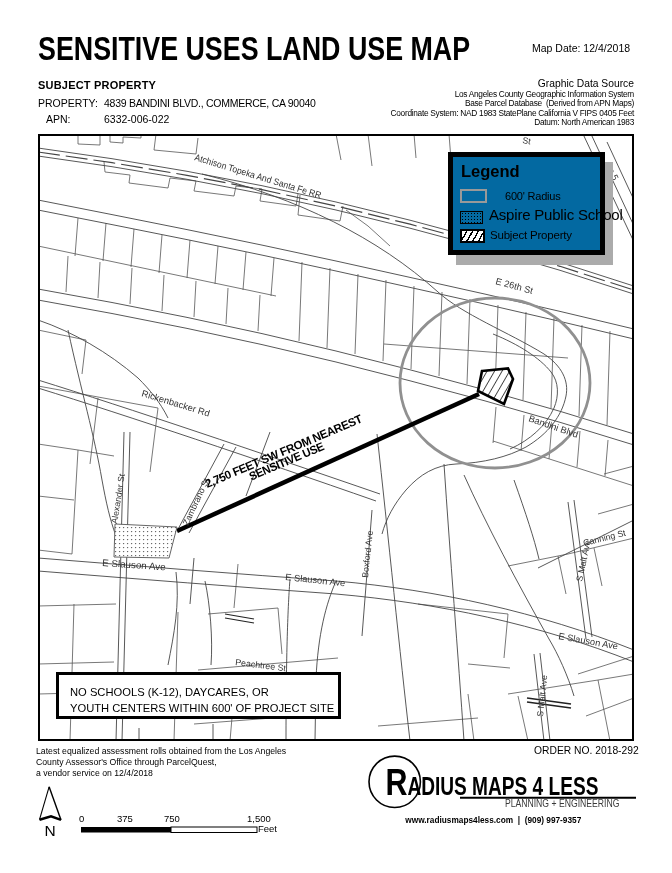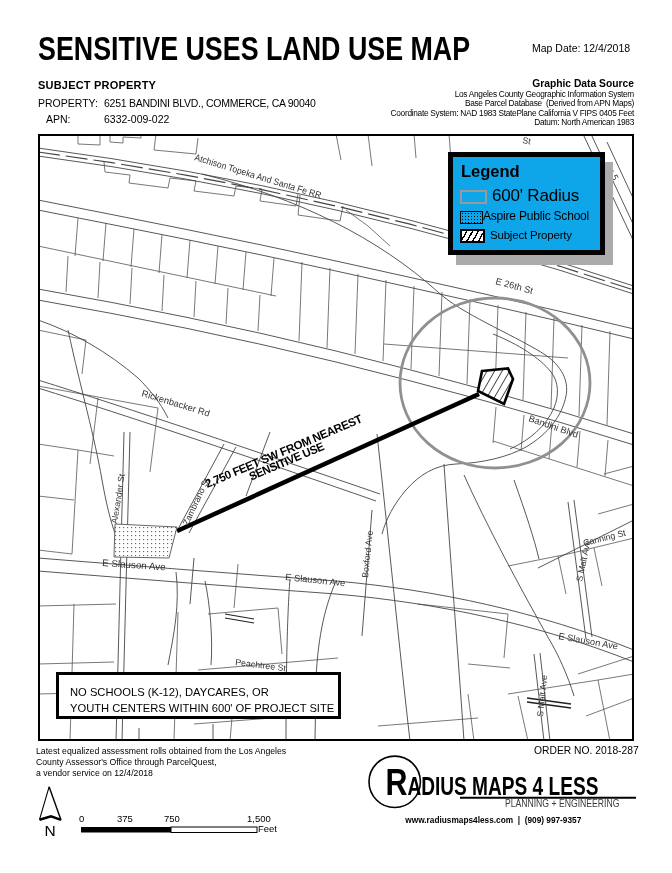--- a/index.html
+++ b/index.html
@@ -2,25 +2,25 @@
 <html><head><meta charset="utf-8"><style>
 html,body{margin:0;padding:0}
 body{width:672px;height:873px;position:relative;font-family:"Liberation Sans",sans-serif;background:#fff;color:#000;overflow:hidden}
 .abs{position:absolute}
 </style></head>
 <body>
 <div class="abs" style="left:38px;top:31px;font-size:32.5px;font-weight:bold;transform:scaleX(0.825);transform-origin:left top">SENSITIVE USES LAND USE MAP</div>
 <div class="abs" style="left:532px;top:42px;font-size:10.5px;font-weight:normal">Map Date: 12/4/2018</div>
 <div class="abs" style="left:38px;top:79px;font-size:11px;font-weight:bold;letter-spacing:0.2px">SUBJECT PROPERTY</div>
 <div class="abs" style="left:38px;top:97px;font-size:10.5px">PROPERTY:</div>
-<div class="abs" style="left:104px;top:97px;font-size:10.5px;letter-spacing:-0.26px">6251 BANDINI BLVD., COMMERCE, CA 90040</div>
+<div class="abs" style="left:104px;top:97px;font-size:10.5px;letter-spacing:-0.26px">4839 BANDINI BLVD., COMMERCE, CA 90040</div>
 <div class="abs" style="left:46px;top:113px;font-size:10.5px">APN:</div>
-<div class="abs" style="left:104px;top:113px;font-size:10.5px">6332-009-022</div>
+<div class="abs" style="left:104px;top:113px;font-size:10.5px">6332-006-022</div>
 <div class="abs" style="left:334px;top:79px;width:300px;text-align:right;font-size:8.3px;line-height:9.6px;letter-spacing:-0.28px">
-  <div style="font-size:10.3px;font-weight:bold;margin-bottom:1px;letter-spacing:0">Graphic Data Source</div>
+  <div style="font-size:10.3px;font-weight:normal;margin-bottom:1px;letter-spacing:0">Graphic Data Source</div>
   Los Angeles County Geographic Information System<br>
   Base Parcel Database&nbsp; (Derived from APN Maps)<br>
   Coordinate System: NAD 1983 StatePlane California V FIPS 0405 Feet<br>
   Datum: North American 1983
 </div>
 
 <svg class="abs" style="left:38px;top:134px" width="596" height="607" viewBox="0 0 596 607">
   <defs>
     <pattern id="hatch" width="6.5" height="6.5" patternTransform="rotate(30)" patternUnits="userSpaceOnUse">
       <rect width="6.5" height="6.5" fill="#fff"></rect>
@@ -180,40 +180,40 @@
     <text font-size="8.8" transform="translate(570,36) rotate(64)">e 5</text>
     <text font-size="8.8" transform="translate(484,9) rotate(10)">St</text>
     <g font-weight="bold" fill="#000" font-size="11.8" letter-spacing="-0.35" text-anchor="middle">
       <text transform="translate(247,321) rotate(-23)" textLength="169" lengthAdjust="spacingAndGlyphs">2,750 FEET SW FROM NEAREST</text>
       <text transform="translate(250,331) rotate(-23)" textLength="80" lengthAdjust="spacingAndGlyphs">SENSITIVE USE</text>
     </g>
   </g>
   <rect x="1" y="1" width="594" height="605" stroke="#000" stroke-width="2" fill="none"></rect>
 </svg>
 
-<div class="abs" style="left:448px;top:152px;width:157px;height:103px;box-sizing:border-box;background:#0ea5e9;border:5px solid #000;box-shadow:8px 10px 0 #ababab;z-index:5;white-space:nowrap">
+<div class="abs" style="left:448px;top:152px;width:157px;height:103px;box-sizing:border-box;background:#0369a1;border:5px solid #000;box-shadow:8px 10px 0 #ababab;z-index:5;white-space:nowrap">
   <div style="font-size:16.5px;font-weight:bold;margin:5px 0 5px 8px">Legend</div>
   <div style="margin-left:7px">
-    <div style="height:20px"><span style="display:inline-block;width:23px;height:10px;border:2.6px solid #999;vertical-align:-3px"></span><span style="font-size:17px;letter-spacing:-0.2px;margin-left:5px">600' Radius</span></div>
-    <div style="height:19px"><span style="display:inline-block;width:21px;height:11px;border:1.7px solid #000;vertical-align:-4px;background-image:radial-gradient(circle,#000 0.8px,transparent 1px);background-size:3px 3px"></span><span style="font-size:12px;letter-spacing:-0.2px;">Aspire Public School</span></div>
+    <div style="height:20px"><span style="display:inline-block;width:23px;height:10px;border:2.6px solid #999;vertical-align:-3px"></span><span style="font-size:11px;letter-spacing:-0.2px;margin-left:18px">600' Radius</span></div>
+    <div style="height:19px"><span style="display:inline-block;width:21px;height:11px;border:1.7px solid #000;vertical-align:-4px;background-image:radial-gradient(circle,#000 0.8px,transparent 1px);background-size:3px 3px"></span><span style="font-size:15px;letter-spacing:-0.2px;margin-left:6px">Aspire Public School</span></div>
     <div style="height:19px"><span style="display:inline-block;width:21px;height:10px;border:2.8px solid #000;vertical-align:-4px;background-image:repeating-linear-gradient(120deg,#fff 0,#fff 3.6px,#000 3.6px,#000 5px)"></span><span style="font-size:11.5px;letter-spacing:-0.2px;margin-left:5px">Subject Property</span></div>
   </div>
 </div>
 
 <div class="abs" style="left:56px;top:672px;width:285px;height:47px;box-sizing:border-box;background:#fff;border:3px solid #000;z-index:5;font-size:11.2px;line-height:15.5px;padding:10px 0 16px 11px">
   NO SCHOOLS (K-12), DAYCARES, OR<br>
   YOUTH CENTERS WITHIN 600' OF PROJECT SITE
 </div>
 
 <div class="abs" style="left:36px;top:746px;font-size:8.7px;line-height:11px">
   Latest equalized assessment rolls obtained from the Los Angeles<br>
   County Assessor's Office through ParcelQuest,<br>
   a vendor service on 12/4/2018
 </div>
-<div class="abs" style="left:534px;top:745px;font-size:10.3px">ORDER NO. 2018-287</div>
+<div class="abs" style="left:534px;top:745px;font-size:10.3px">ORDER NO. 2018-292</div>
 
 <svg class="abs" style="left:364px;top:750px" width="280" height="80" viewBox="0 0 280 80">
   <circle cx="30.7" cy="31.8" r="25.7" fill="none" stroke="#000" stroke-width="1.6"></circle>
   <text x="21.4" y="44.5" font-size="37" font-weight="bold" textLength="22" lengthAdjust="spacingAndGlyphs" font-family="Liberation Sans,sans-serif">R</text>
   <text x="43.4" y="44.5" font-size="26.5" font-weight="bold" textLength="191" lengthAdjust="spacingAndGlyphs" font-family="Liberation Sans,sans-serif">ADIUS MAPS 4 LESS</text>
   <line x1="96" y1="47.8" x2="272" y2="47.8" stroke="#000" stroke-width="2"></line>
   <text x="140.9" y="56.5" font-size="10" fill="#3a3a3a" textLength="114.5" lengthAdjust="spacingAndGlyphs" font-family="Liberation Sans,sans-serif">PLANNING + ENGINEERING</text>
   <text x="41.3" y="73" font-size="9.8" font-weight="bold" textLength="176" lengthAdjust="spacingAndGlyphs" font-family="Liberation Sans,sans-serif">www.radiusmaps4less.com&nbsp;&nbsp;|&nbsp;&nbsp;(909) 997-9357</text>
 </svg>
 

